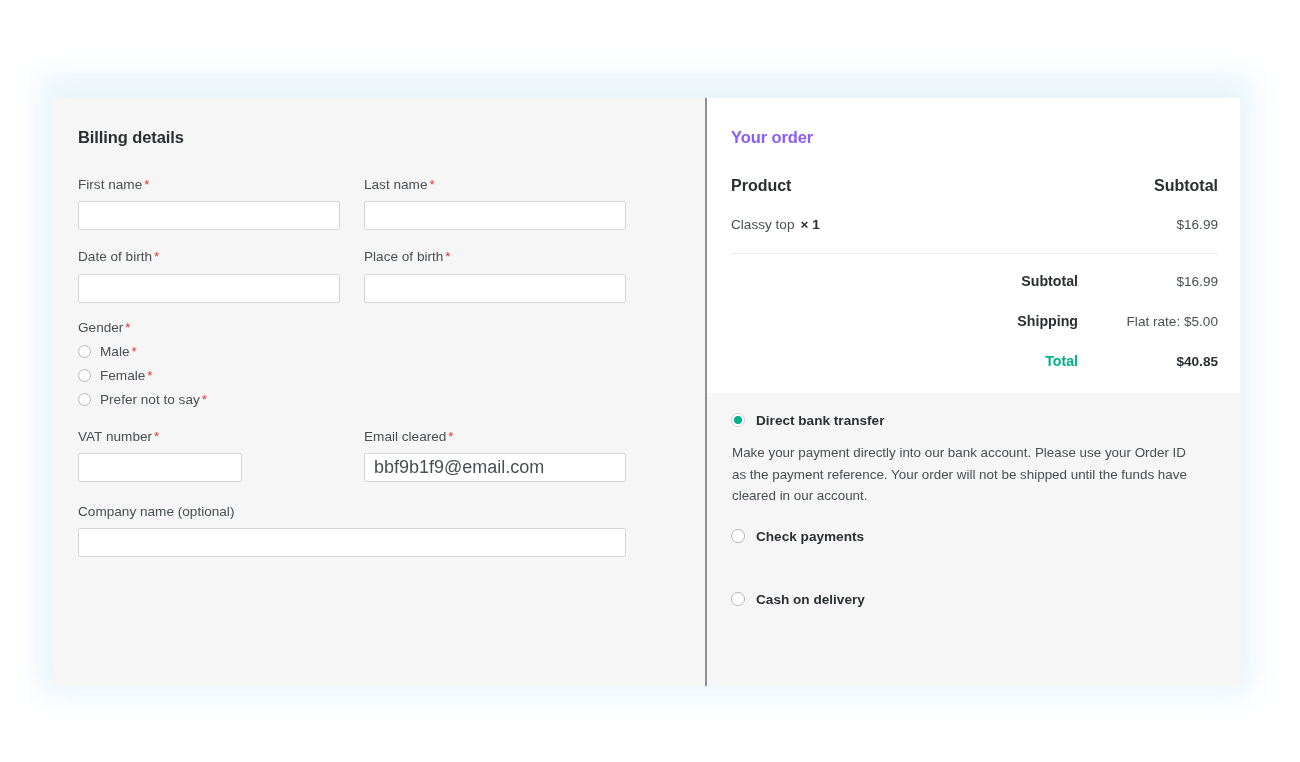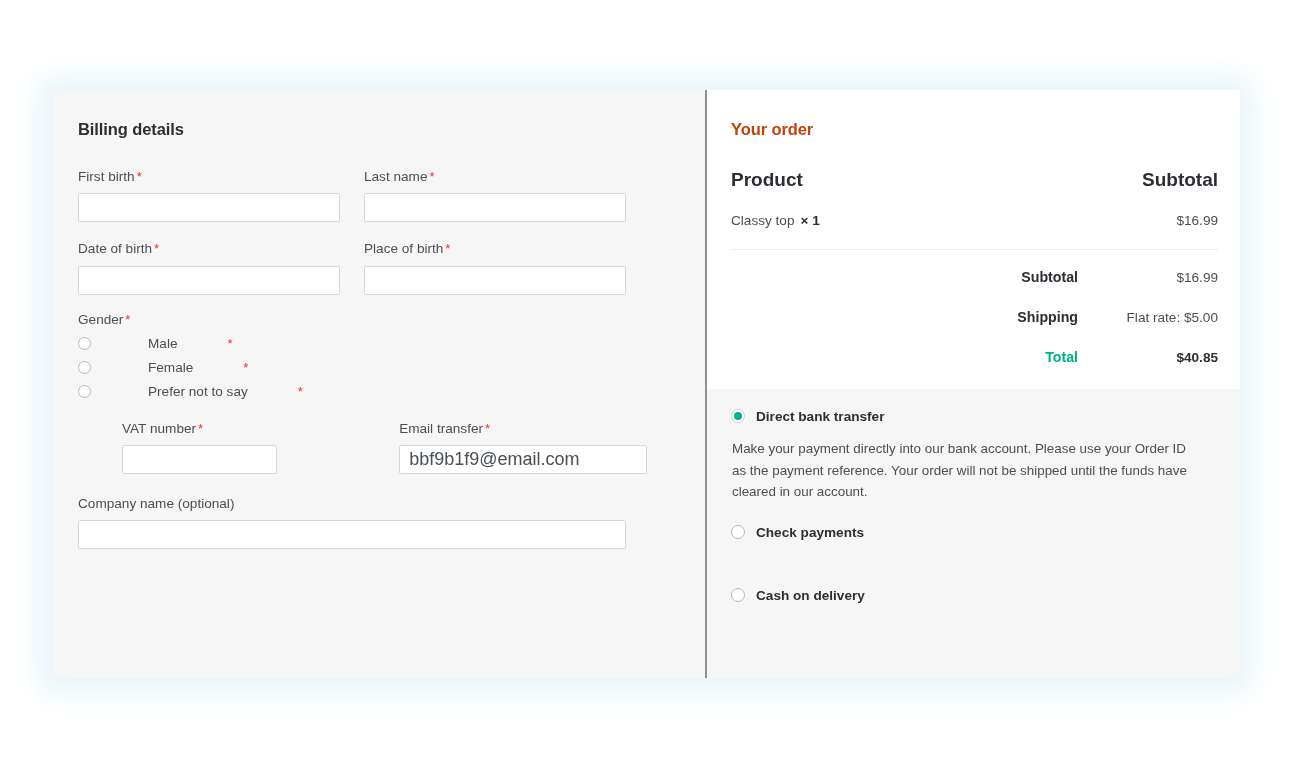--- a/index.html
+++ b/index.html
@@ -27,21 +27,21 @@
     width: 1216px;
     height: 618px;
     border-radius: 10px;
     background: #e4f3f9;
     filter: blur(14px);
     opacity: .85;
   }
   .checkout-card {
     position: absolute;
     left: 53px;
-    top: 90px;
+    top: 98px;
     width: 1187px;
     height: 588px;
     background: #f6f6f6;
     display: flex;
     overflow: hidden;
   }
 
   
   .billing {
     width: 619px;
@@ -98,21 +98,20 @@
     font-size: 13.6px;
     color: #4a4f54;
     margin-bottom: 9px;
   }
   .radio-line {
     display: flex;
     align-items: center;
     margin-bottom: 9px;
     font-size: 13.6px;
     color: #4a4f54;
-    gap: 48px;
   }
   .radio-dot {
     width: 13px;
     height: 13px;
     border: 1px solid #b3b7bb;
     border-radius: 50%;
     background: #fff;
     margin-right: 9px;
     flex: none;
   }
@@ -130,27 +129,27 @@
   .order {
     flex: 1;
     background: #ffffff;
     display: flex;
     flex-direction: column;
   }
   .order-top { padding: 30px 22px 0 24px; }
   .order-title {
     font-size: 16.5px;
     font-weight: bold;
-    color: #c2410c;
+    color: #8b5cf6;
     letter-spacing: -.1px;
     margin: 0 0 30px 0;
   }
   .otable { width: 100%; border-collapse: collapse; }
   .otable th {
-    font-size: 19px;
+    font-size: 16px;
     font-weight: bold;
     color: #2b2f33;
     padding: 0 0 22px 0;
   }
   .otable th.l, .otable td.l { text-align: left; }
   .otable th.r, .otable td.r { text-align: right; }
   .prod-row td {
     font-size: 13.6px;
     color: #4a4f54;
     padding: 0 0 21px 0;
@@ -237,21 +236,21 @@
   <div class="glow"></div>
 
   <div class="checkout-card">
 
     <section class="billing">
       <h2 class="billing-title">Billing details</h2>
 
       <div class="row">
         <div class="field">
           <label class="flabel">
-            <span>First birth</span><span class="req">*</span>
+            <span>First name</span><span class="req">*</span>
           </label>
           <input class="tinput" type="text" value="" style="">
         </div>
         <div class="field">
           <label class="flabel">
             <span>Last name</span><span class="req">*</span>
           </label>
           <input class="tinput" type="text" value="" style="">
         </div>
       </div>
@@ -286,30 +285,30 @@
           <span>Female</span>
             <span class="req">*</span>
         </div>
         <div class="radio-line">
           <span class="radio-dot"></span>
           <span>Prefer not to say</span>
             <span class="req">*</span>
         </div>
       </div>
 
-      <div class="row" style="margin-top:22px;margin-left:44px;">
+      <div class="row" style="margin-top:22px;">
         <div class="field narrow">
           <label class="flabel">
             <span>VAT number</span><span class="req">*</span>
           </label>
           <input class="tinput" type="text" value="" style="">
         </div>
         <div class="field" style="margin-left:98px;">
           <label class="flabel">
-            <span>Email transfer</span><span class="req">*</span>
+            <span>Email cleared</span><span class="req">*</span>
           </label>
           <input class="tinput" type="text" value="bbf9b1f9@email.com" style="">
         </div>
       </div>
 
       <div class="row" style="margin-top:22px;">
         <div class="field full">
           <label class="flabel">
             <span>Company name (optional)</span>
           </label>

